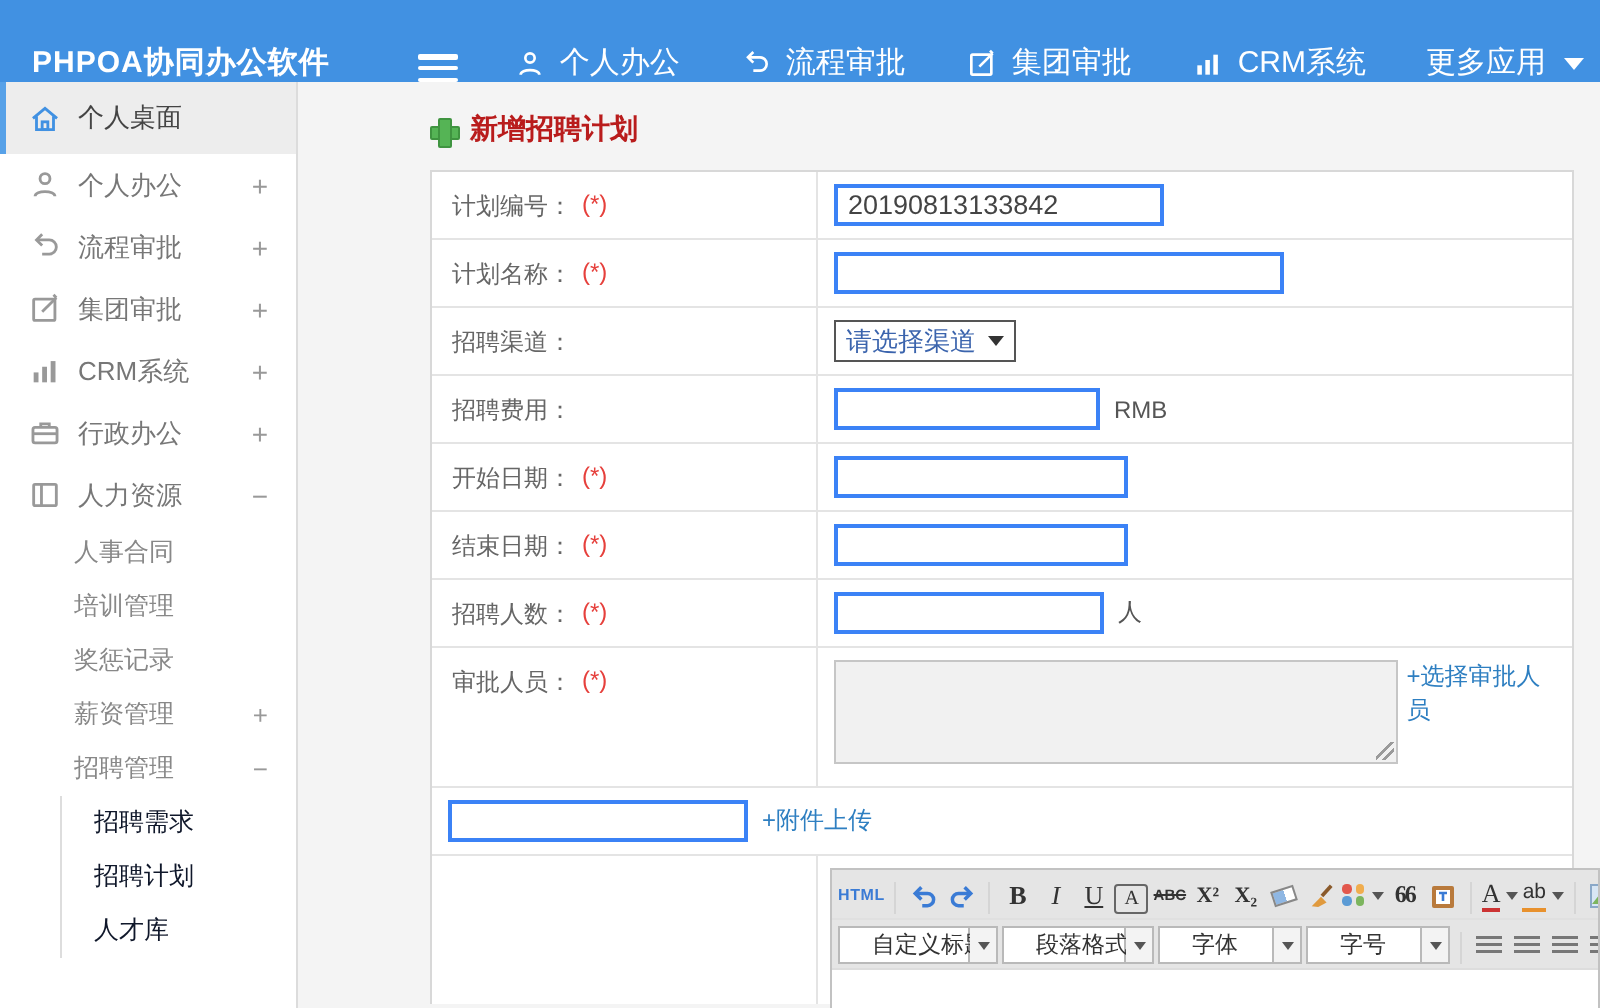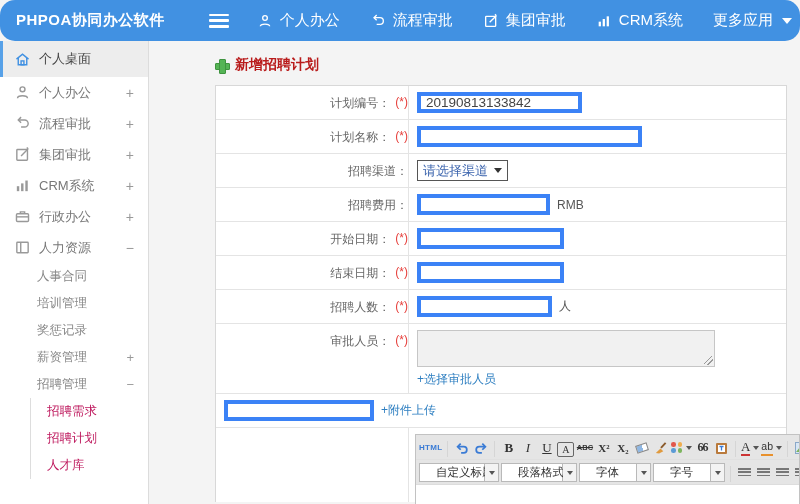--- a/index.html
+++ b/index.html
@@ -1,21 +1,21 @@
 <!DOCTYPE html>
 <html><head>
 <meta charset="utf-8">
 <style>
   * { margin:0; padding:0; box-sizing:border-box; }
   html,body { width:800px; height:504px; overflow:hidden;
     font-family:"Liberation Sans","DejaVu Sans",sans-serif; background:#f4f4f4; }
 
   
   .topbar { position:absolute; top:0; left:0; width:800px; height:41px;
-    background:#4191e2; display:flex; align-items:center; color:#fff; z-index:10;border-radius:15px; }
+    background:#4191e2; display:flex; align-items:flex-end; color:#fff; z-index:10; }
   .logo { padding-left:16px; font-size:15px; font-weight:bold; letter-spacing:.5px; white-space:nowrap; }
   .hamburger { margin-left:44px; width:20px; height:14px; display:flex; flex-direction:column;
     justify-content:space-between; cursor:pointer; }
   .hamburger i { display:block; height:2.5px; background:#fff; border-radius:1px; }
   .topnav { display:flex; align-items:center; margin-left:28px; gap:30px; font-size:15px; }
   .topnav .nav-item { display:flex; align-items:center; gap:7px; cursor:pointer; white-space:nowrap; }
   .icon-svg { display:inline-block; }
   .caret-down { width:0; height:0; border-left:5px solid transparent; border-right:5px solid transparent;
     border-top:6px solid #fff; margin-left:2px; }
 
@@ -28,41 +28,41 @@
     font-size:13px; cursor:pointer; position:relative; }
   .side-item .sicon { width:17px; height:17px; margin-right:8px; color:#999; flex:0 0 auto; }
   .side-item .expander { position:absolute; right:14px; color:#999; font-size:14px; }
   .side-item.active { height:36px; background:#ededed; border-left:3px solid #57a1e8;
     padding-left:11px; color:#444; }
   .side-item.active .sicon { color:#4191e2; }
   .sub-item { display:flex; align-items:center; height:27px; padding-left:37px; color:#888;
     font-size:12.5px; cursor:pointer; position:relative; }
   .sub-item .expander { position:absolute; right:14px; color:#999; font-size:13px; }
   .subsub-group { margin-left:30px; border-left:1px solid #ddd; }
-  .subsub-item { display:flex; align-items:center; height:27px; padding-left:16px; color:#be185d;
+  .subsub-item { display:flex; align-items:center; height:27px; padding-left:16px; color:#0f172a;
     font-size:12.5px; cursor:pointer; }
 
   
   .main { position:absolute; top:41px; left:148px; right:0; bottom:0; background:#f4f4f4; }
   .page-title { margin:15px 0 11px 67px; display:flex; align-items:center; gap:7px; }
   .plus-badge { position:relative; width:13px; height:13px; }
   .plus-badge::before { content:''; position:absolute; left:0; top:4px; width:13px; height:5px;
     background:#55b455; border:1px solid #3f9440; border-radius:1px; }
   .plus-badge::after { content:''; position:absolute; left:4px; top:0; width:5px; height:13px;
     background:#55b455; border:1px solid #3f9440; border-radius:1px; }
   .title-text { font-size:14px; font-weight:bold; color:#b91c1c; }
 
   .form { margin-left:67px; width:572px; background:#fff; border:1px solid #d8d8d8; border-bottom:none; }
   .frow { display:flex; border-bottom:1px solid #e4e4e4; min-height:34px; }
   .cell-label { width:193px; flex:0 0 auto; border-right:1px solid #e4e4e4; padding:9px 0 0 10px;
-    font-size:12px; color:#666; display:flex; gap:5px;justify-content:flex-end; }
+    font-size:12px; color:#666; display:flex; gap:5px; }
   .req { color:#e6403c; }
   .cell-field { flex:1 1 auto; padding:5px 8px; display:flex; align-items:center; gap:7px; }
-  .cell-field.col { flex-direction:column; align-items:flex-start; gap:4px; padding-top:6px; }
-  input.txt { height:21px; border:4px solid #3b82f6; background:#fff; font-size:13.5px; color:#444;
+  .cell-field.col { flex-direction:row; align-items:flex-start; gap:4px; padding-top:6px; }
+  input.txt { height:21px; border:2px solid #3b82f6; background:#fff; font-size:13.5px; color:#444;
     padding:1px 5px; outline:none; font-family:inherit; }
   .w165{width:165px;} .w225{width:225px;} .w133{width:133px;} .w147{width:147px;}
   .w135{width:135px;} .w150{width:150px;}
   .suffix { font-size:12px; color:#555; }
   .sel { display:flex; align-items:center; gap:6px; border:1px solid #555; background:#fff;
     height:21px; padding:0 5px; font-size:13px; color:#3b64ad; cursor:pointer; }
   .sel .sel-caret { width:0; height:0; border-left:4px solid transparent; border-right:4px solid transparent;
     border-top:5px solid #333; }
   .blue-link { font-size:12px; color:#2e7fc1; text-decoration:none; cursor:pointer; }
   .approver-box { position:relative; width:298px; height:52px; background:#f1f1f1;

